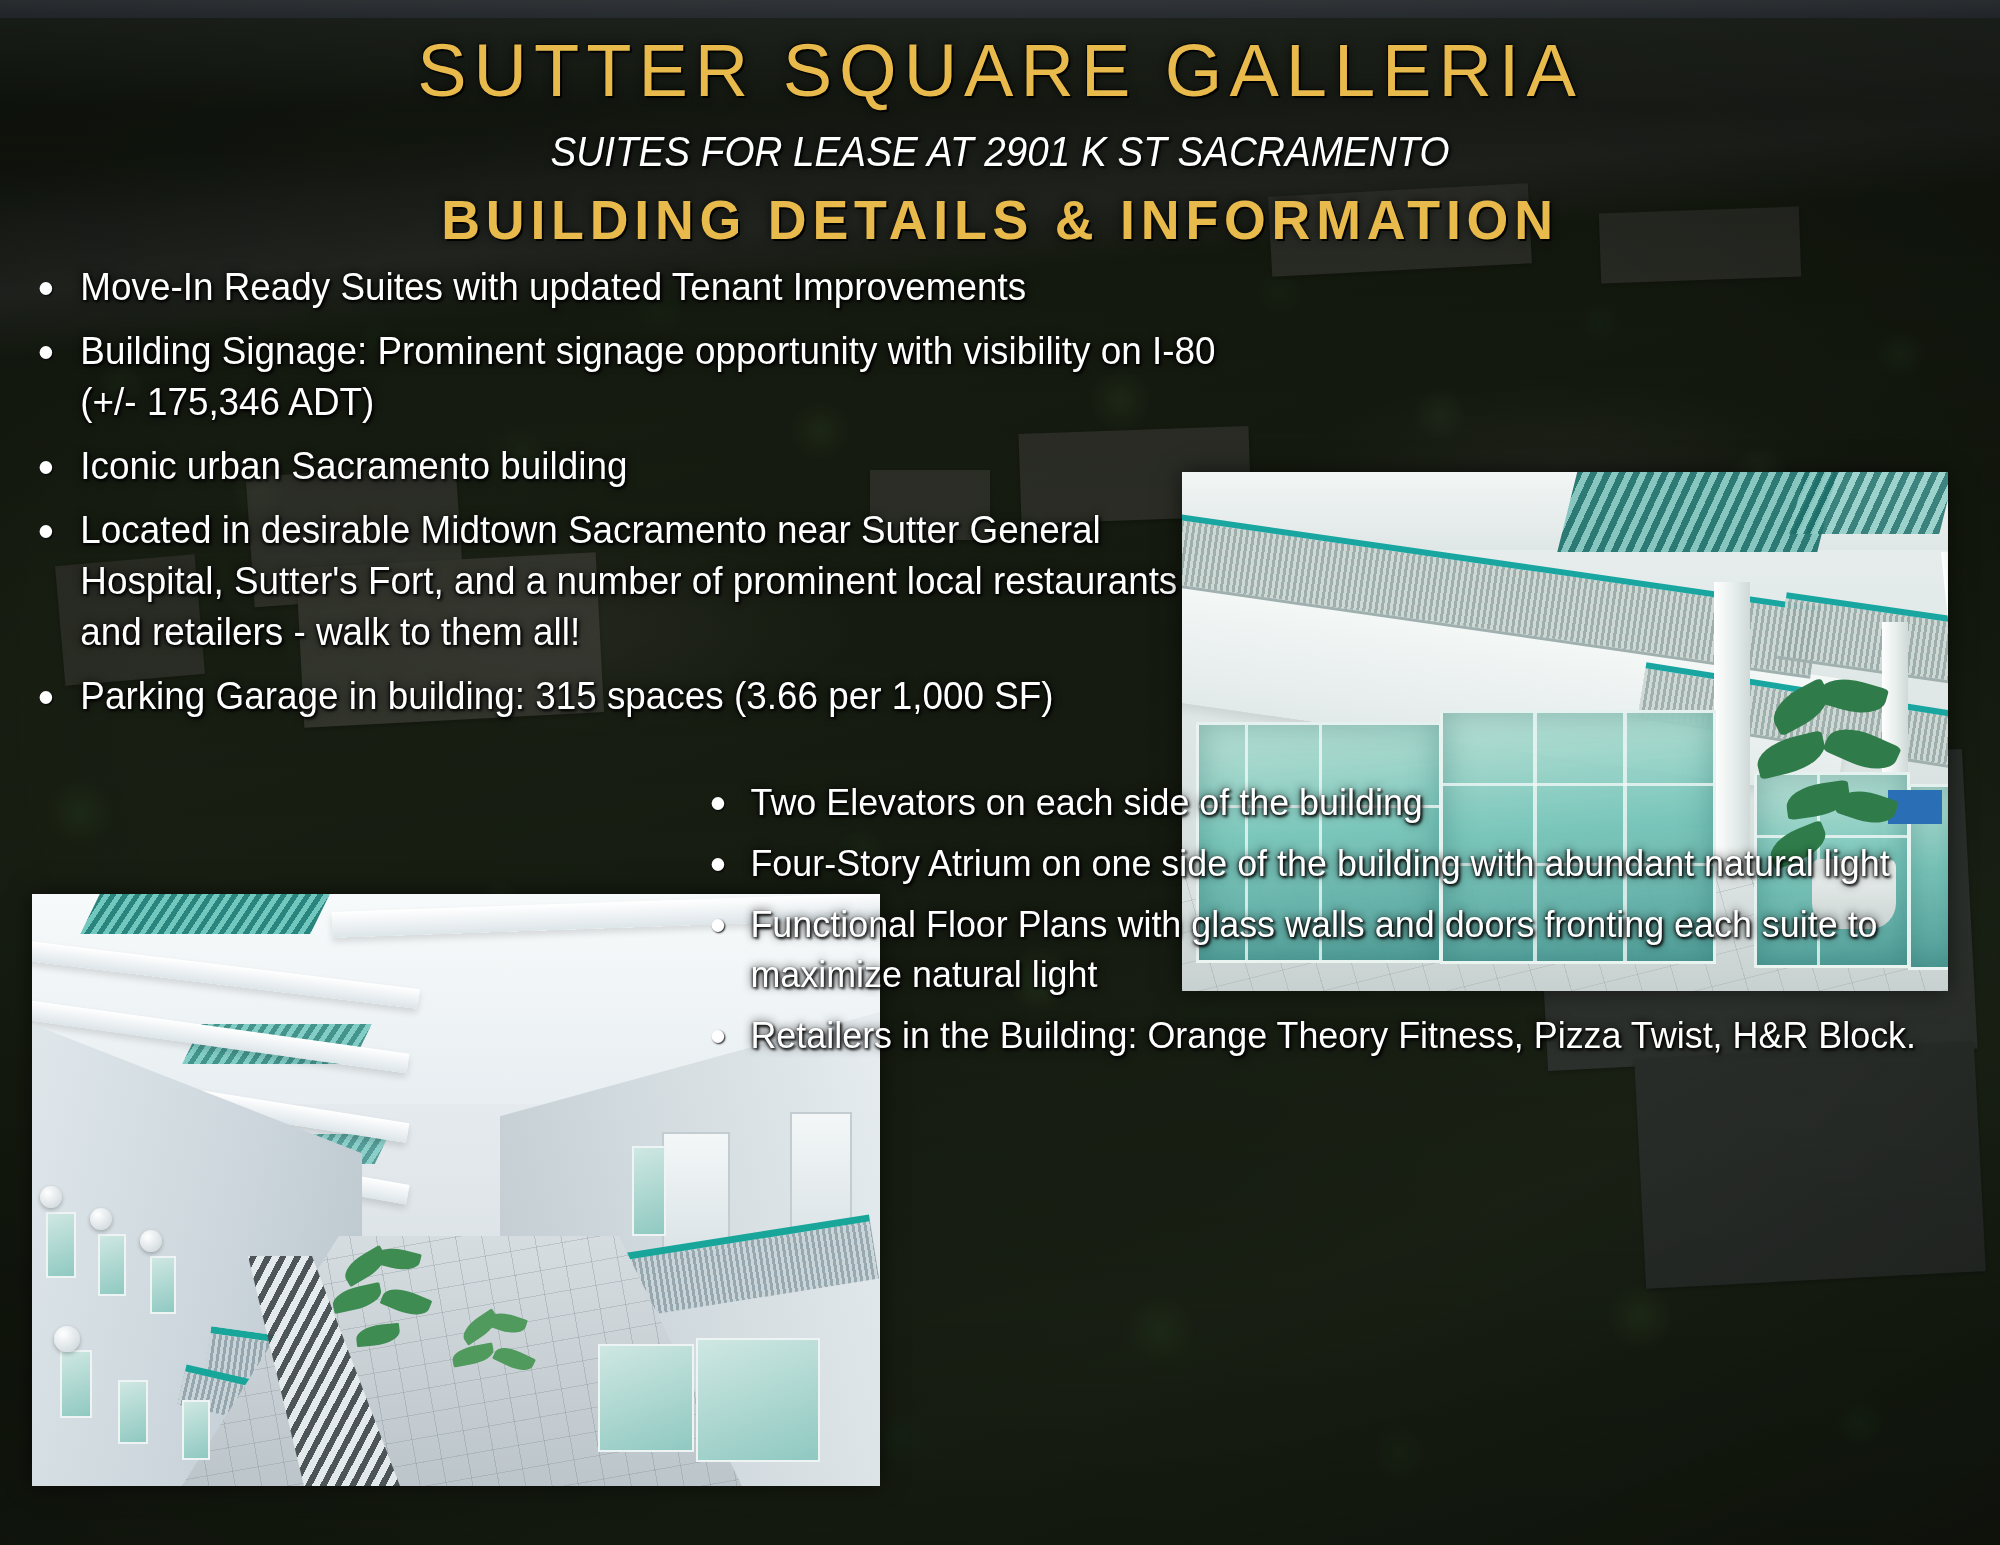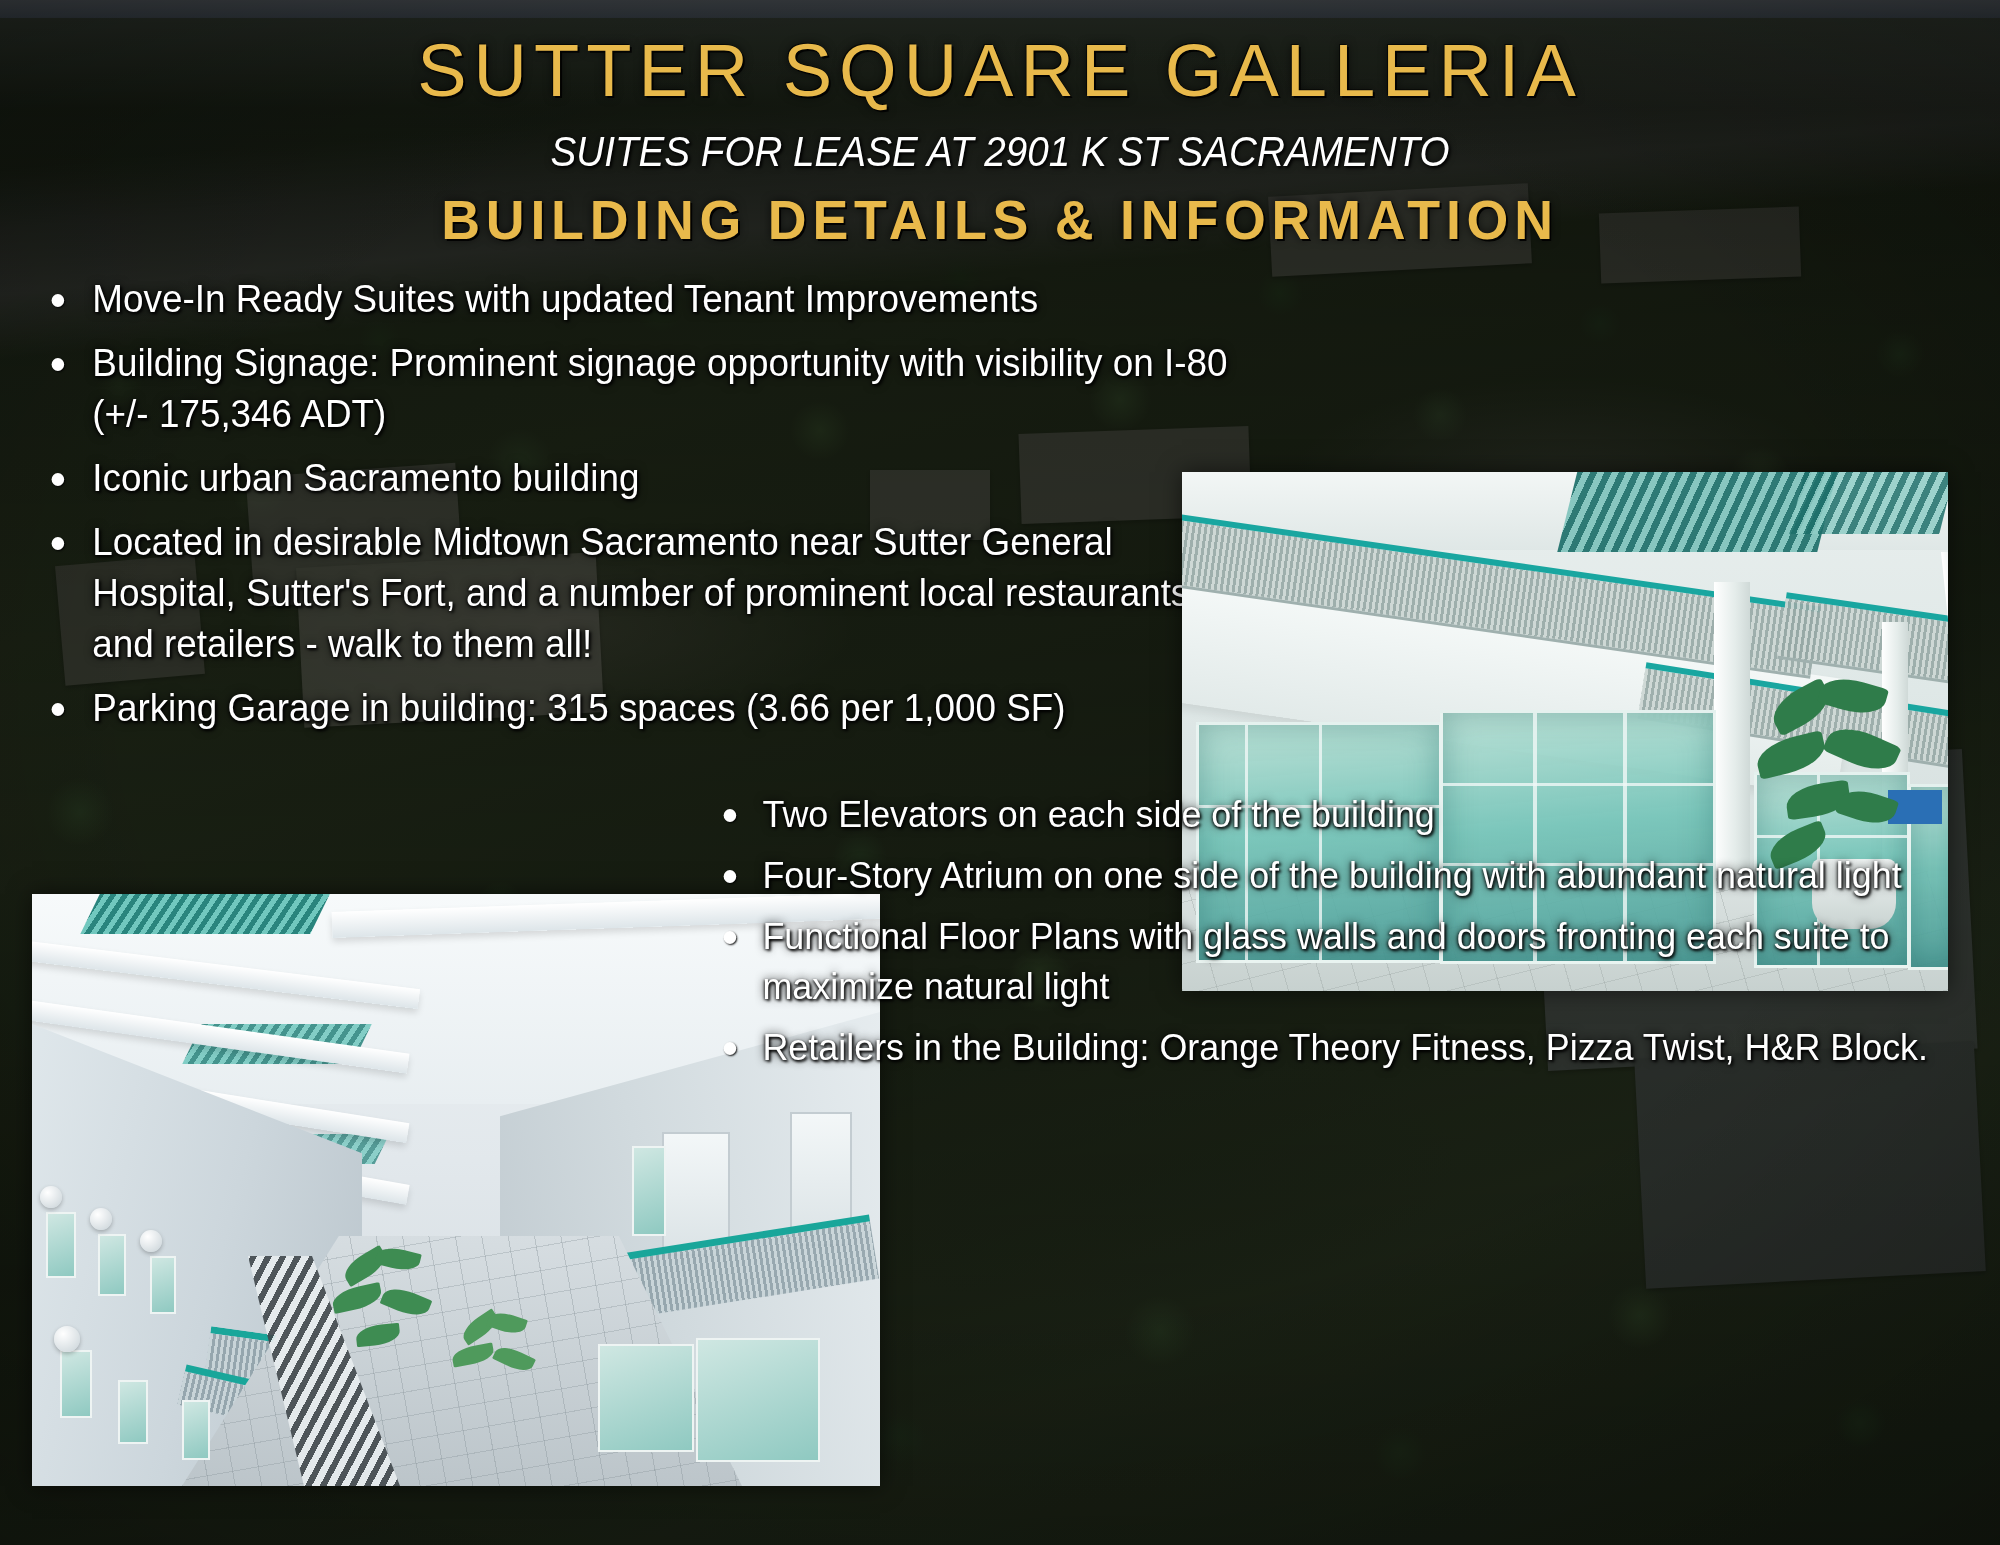--- a/index.html
+++ b/index.html
@@ -130,21 +130,21 @@
     letter-spacing:6px;
     line-height:1;
     transform: scaleX(.96);
     text-shadow: 2px 2px 0 rgba(0,0,0,.9), 0 0 10px rgba(0,0,0,.7);
     white-space:nowrap;
   }
 
   
   ul.bullets {
     list-style:none;
-    margin:12px; padding:0;
+    margin:0; padding:0;
   }
   ul.bullets li {
     position:relative;
     color:#fff;
     font-family:"Liberation Sans Narrow","Liberation Sans", sans-serif;
     font-weight:400;
     text-shadow: 2px 2px 3px rgba(0,0,0,.95), -1px 1px 3px rgba(0,0,0,.75), 0 0 10px rgba(0,0,0,.85);
   }
   ul.bullets li::before {
     content:"";

